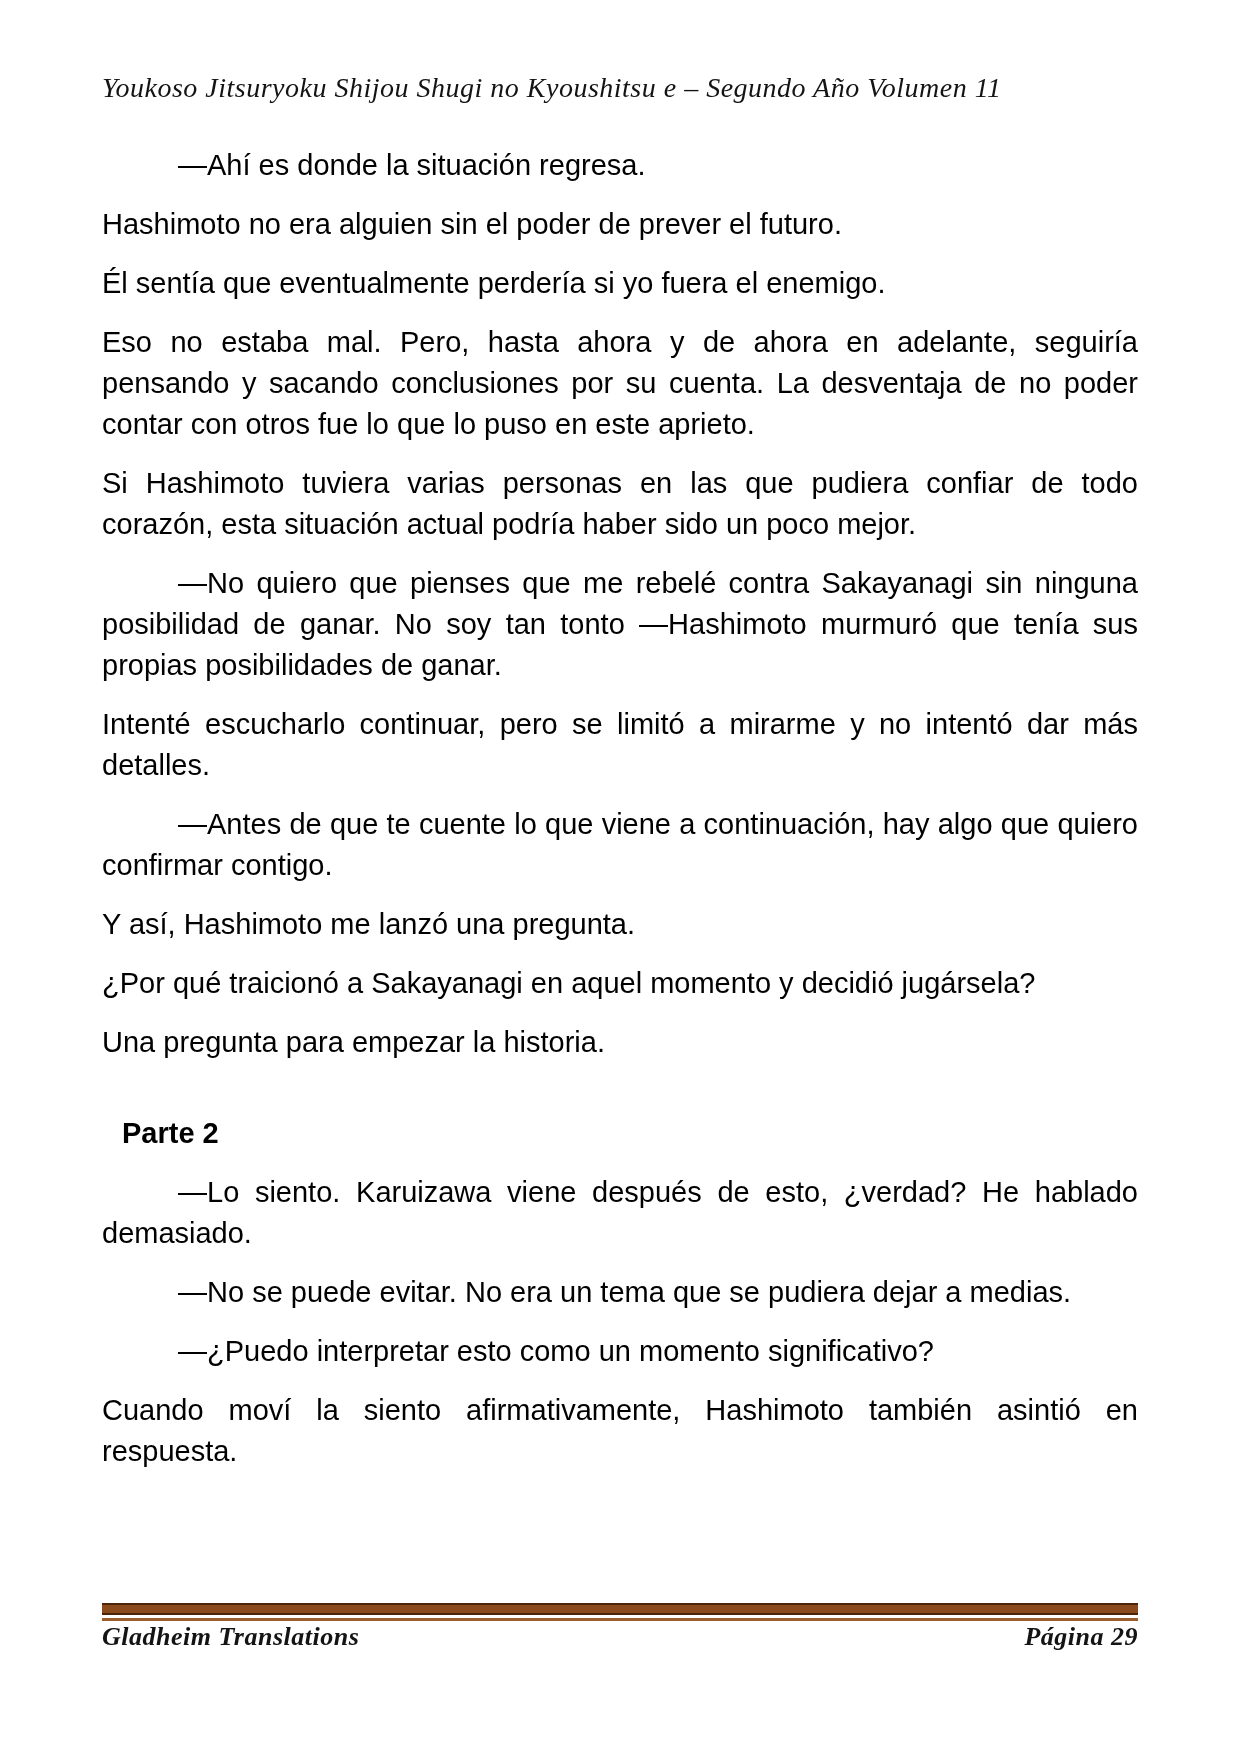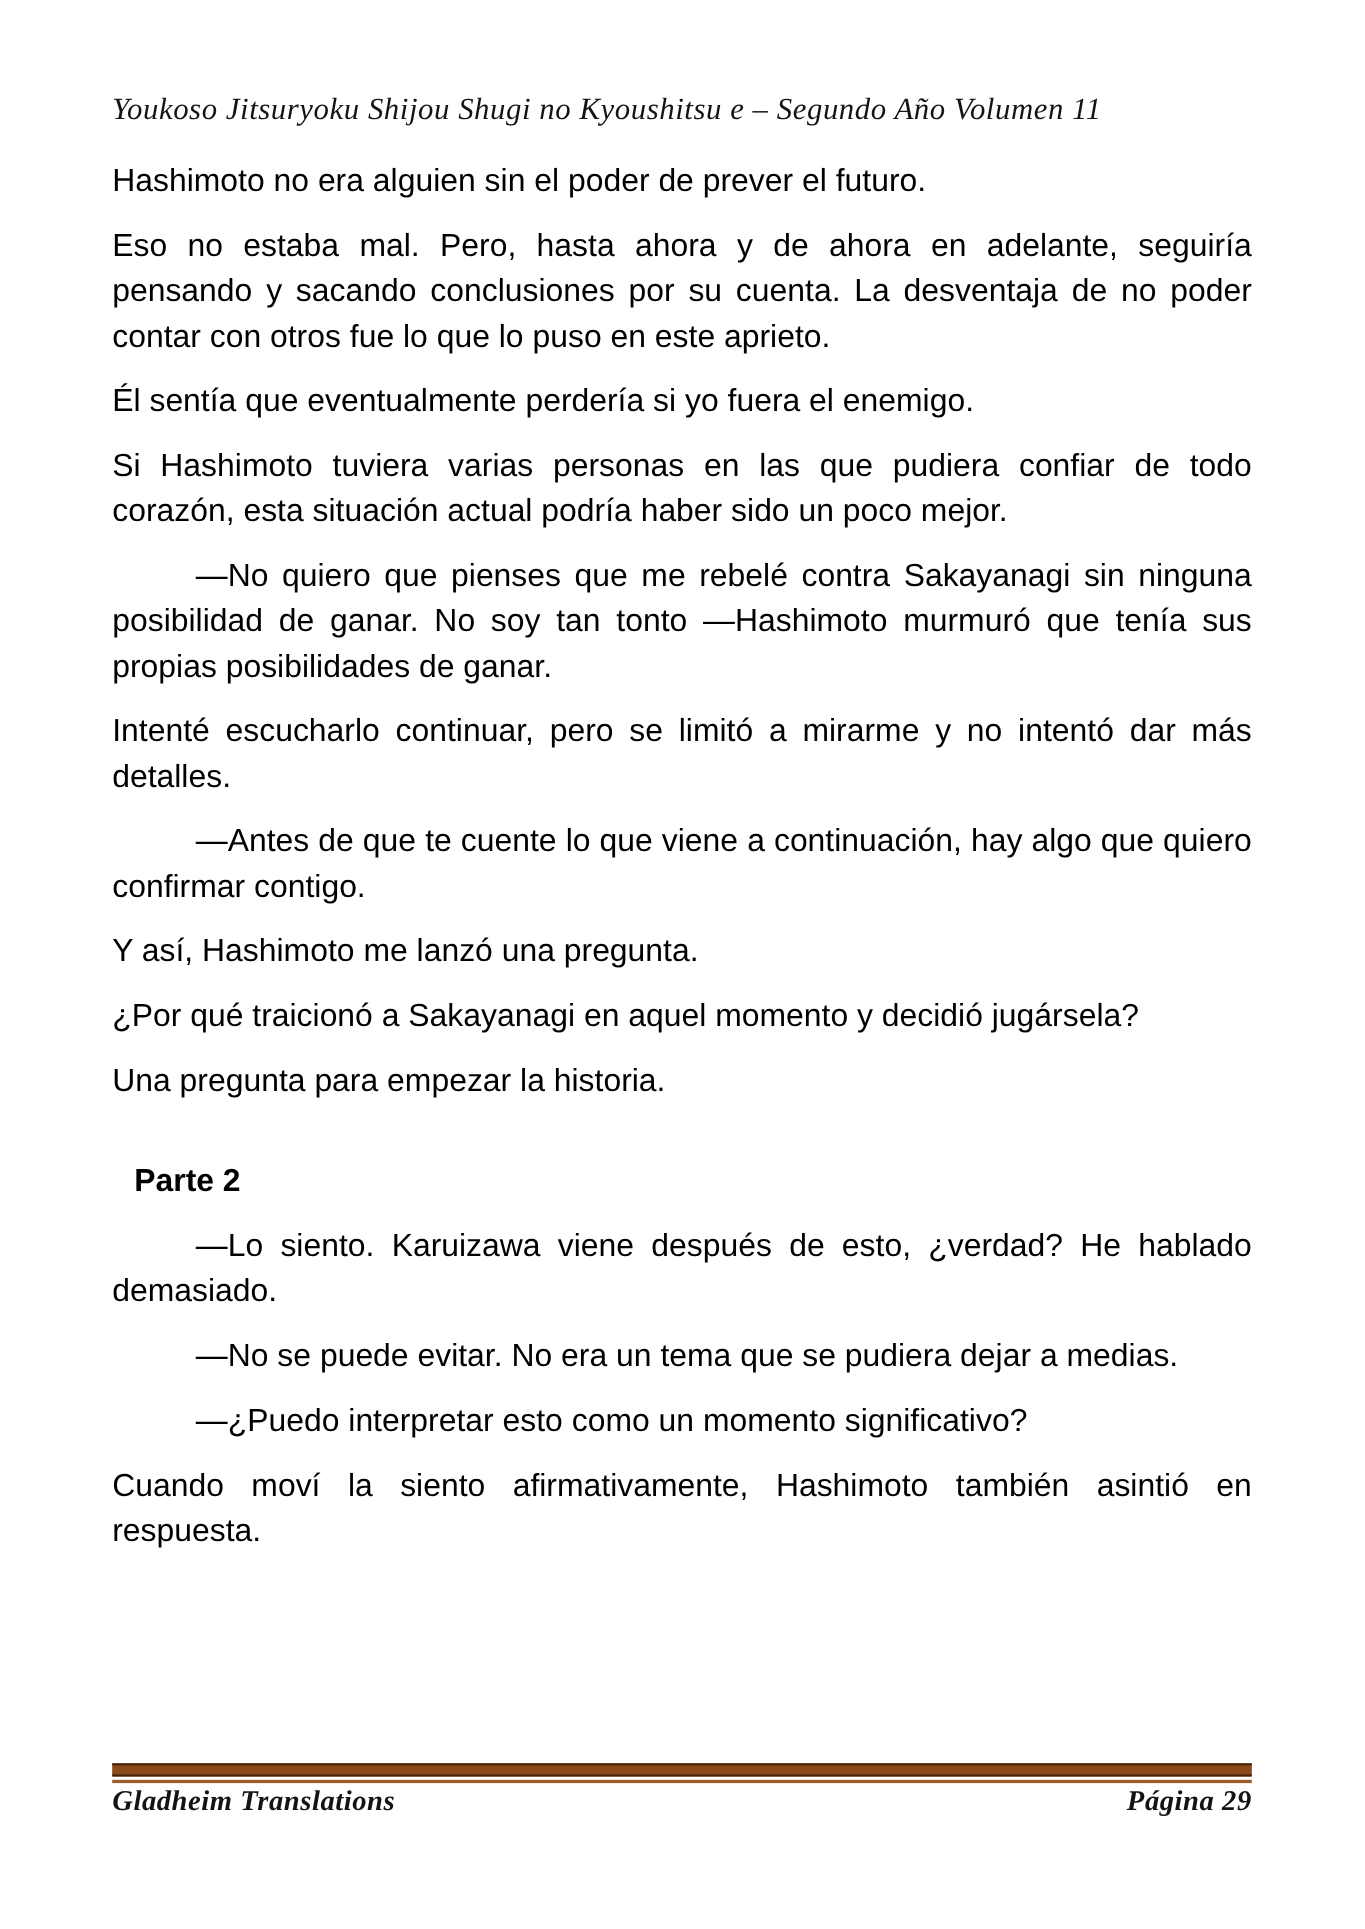--- a/index.html
+++ b/index.html
@@ -12,21 +12,21 @@
     width: 1241px;
     height: 1754px;
     background: #ffffff;
     color: #000000;
     font-family: "Liberation Sans", sans-serif;
     overflow: hidden;
   }
   .doc-header {
     position: absolute;
     left: 102px;
-    top: 84px;
+    top: 72px;
     width: 1036px;
     font-family: "Liberation Serif", serif;
     font-style: italic;
     font-size: 28px;
     letter-spacing: 0.5px;
     color: #141414;
     white-space: nowrap;
   }
   .content {
     position: absolute;
@@ -86,23 +86,24 @@
   }
 </style>
 </head>
 <body>
 
 <div class="page">
 
   <div class="doc-header">Youkoso Jitsuryoku Shijou Shugi no Kyoushitsu e – Segundo Año Volumen 11</div>
 
   <div class="content">
+    <p class="dialogue">—Ahí es donde la situación regresa.</p>
     <p class="plain">Hashimoto no era alguien sin el poder de prever el futuro.</p>
+    <p class="plain">Él sentía que eventualmente perdería si yo fuera el enemigo.</p>
     <p class="plain">Eso no estaba mal. Pero, hasta ahora y de ahora en adelante, seguiría pensando y sacando conclusiones por su cuenta. La desventaja de no poder contar con otros fue lo que lo puso en este aprieto.</p>
-    <p class="plain">Él sentía que eventualmente perdería si yo fuera el enemigo.</p>
     <p class="plain">Si Hashimoto tuviera varias personas en las que pudiera confiar de todo corazón, esta situación actual podría haber sido un poco mejor.</p>
     <p class="dialogue">—No quiero que pienses que me rebelé contra Sakayanagi sin ninguna posibilidad de ganar. No soy tan tonto —Hashimoto murmuró que tenía sus propias posibilidades de ganar.</p>
     <p class="plain">Intenté escucharlo continuar, pero se limitó a mirarme y no intentó dar más detalles.</p>
     <p class="dialogue">—Antes de que te cuente lo que viene a continuación, hay algo que quiero confirmar contigo.</p>
     <p class="plain">Y así, Hashimoto me lanzó una pregunta.</p>
     <p class="plain">¿Por qué traicionó a Sakayanagi en aquel momento y decidió jugársela?</p>
     <p class="plain">Una pregunta para empezar la historia.</p>
     <p class="heading">Parte 2</p>
     <p class="dialogue">—Lo siento. Karuizawa viene después de esto, ¿verdad? He hablado demasiado.</p>
     <p class="dialogue">—No se puede evitar. No era un tema que se pudiera dejar a medias.</p>

